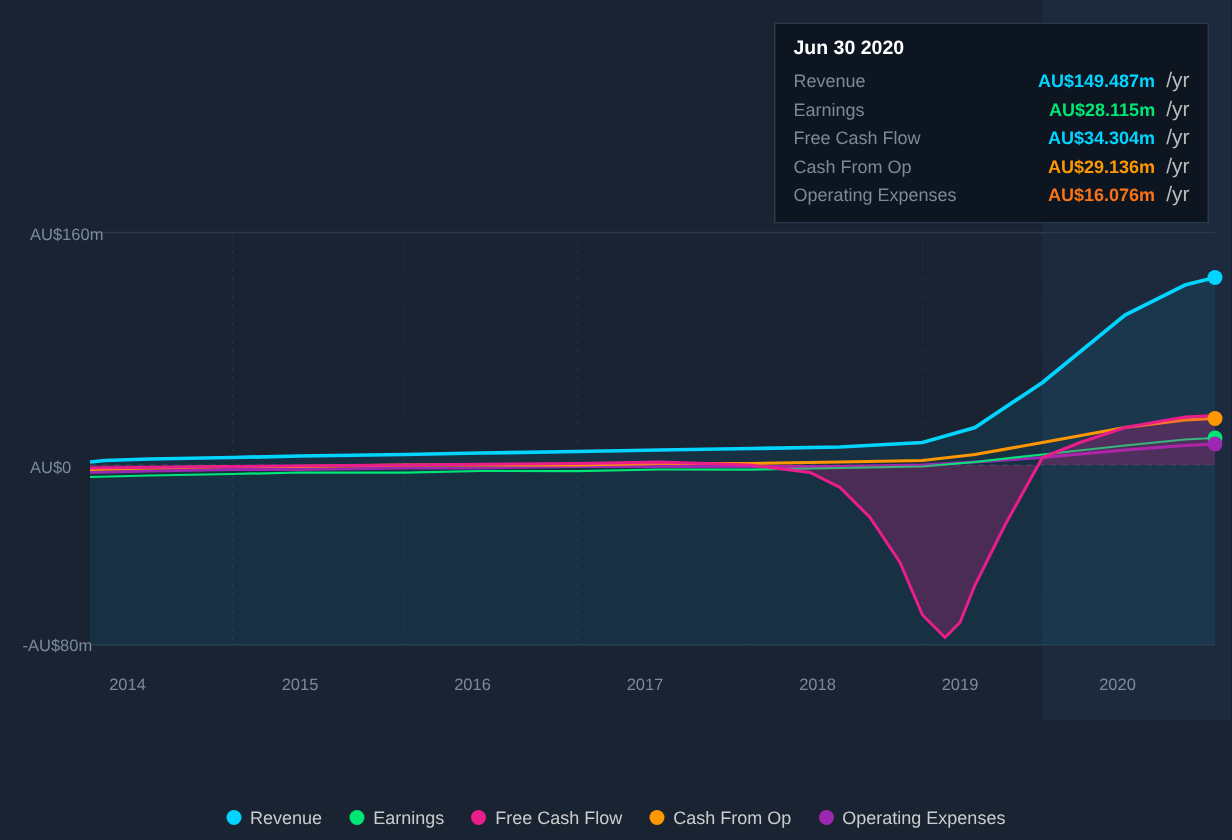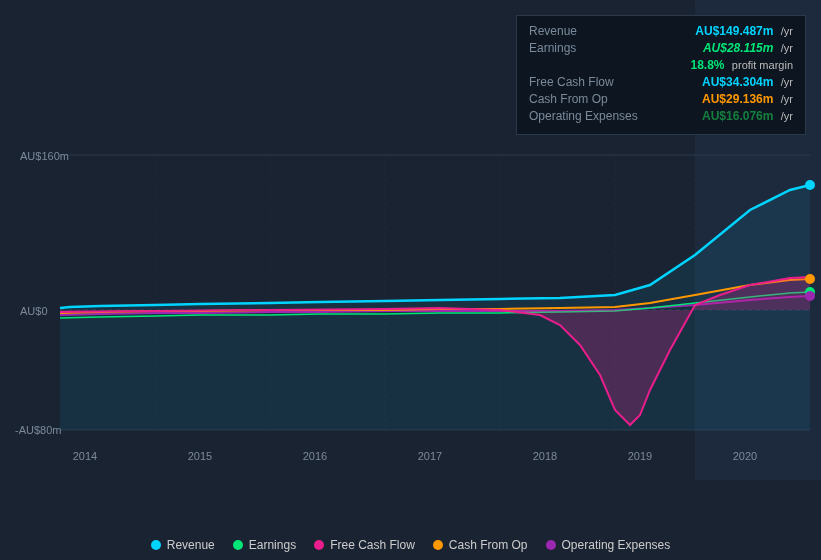--- a/index.html
+++ b/index.html
@@ -39,27 +39,27 @@
     }
     .tooltip-label {
       color: #7a8a9a;
       margin-right: 20px;
     }
     .tooltip-value {
       font-weight: bold;
     }
     .tooltip-sub {
       color: #bbb;
-      font-size: 11px;
+      font-size: 14px;
       margin-left: 4px;
     }
     .color-cyan { color: #00d4ff; }
-    .color-green { color: #00e676; font-style: italic; }
+    .color-green { color: #00e676; }
     .color-orange { color: #ff9800; }
-    .color-purple { color: #15803d; }
+    .color-purple { color: #f97316; }
     .profit-margin {
       color: #00e676;
       font-weight: bold;
     }
 
     
     .legend {
       position: absolute;
       bottom: 10px;
       left: 0;
@@ -90,39 +90,33 @@
       top: 0;
       left: 0;
       width: 821px;
       height: 500px;
     }
   </style>
 </head>
 <body>
 
 <div class="tooltip">
+  <div class="tooltip-title">Jun 30 2020</div>
   <div class="tooltip-row">
     <span class="tooltip-label">Revenue</span>
     <span>
       <span class="tooltip-value color-cyan">AU$149.487m</span>
       <span class="tooltip-sub">/yr</span>
     </span>
   </div>
   <div class="tooltip-row">
     <span class="tooltip-label">Earnings</span>
     <span>
       <span class="tooltip-value color-green">AU$28.115m</span>
       <span class="tooltip-sub">/yr</span>
-    </span>
-  </div>
-  <div class="tooltip-row">
-    <span class="tooltip-label"></span>
-    <span>
-      <span class="profit-margin">18.8%</span>
-      <span class="tooltip-sub">profit margin</span>
     </span>
   </div>
   <div class="tooltip-row">
     <span class="tooltip-label">Free Cash Flow</span>
     <span>
       <span class="tooltip-value color-cyan">AU$34.304m</span>
       <span class="tooltip-sub">/yr</span>
     </span>
   </div>
   <div class="tooltip-row">

